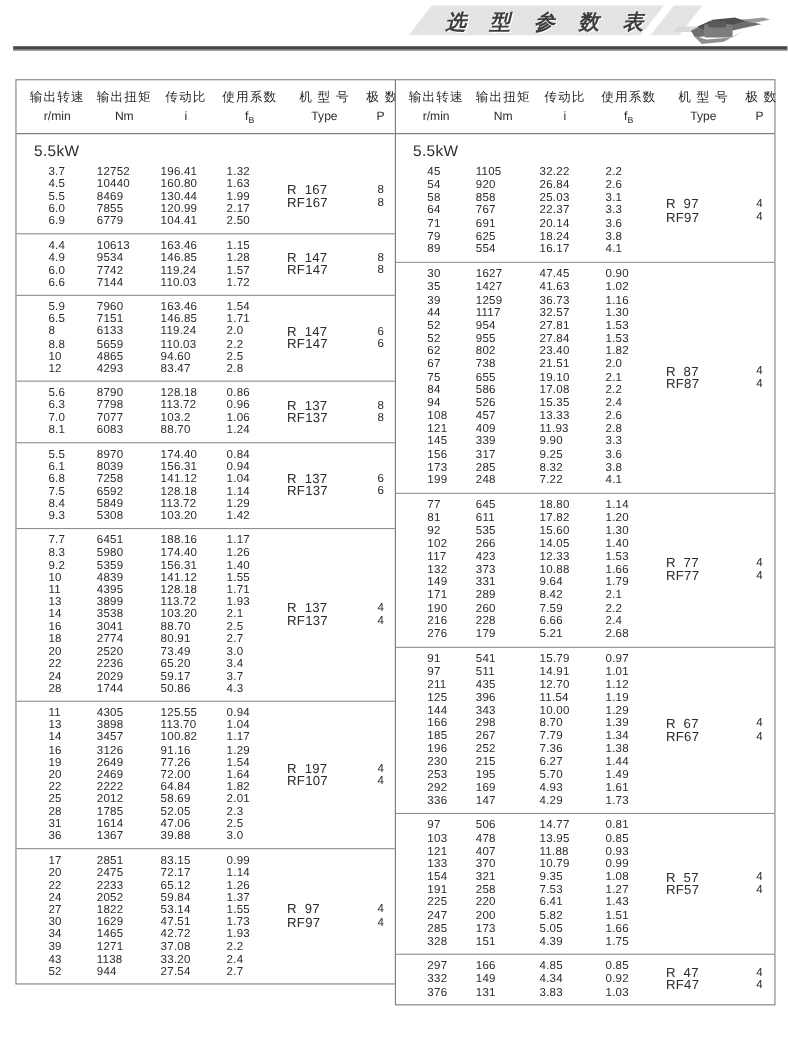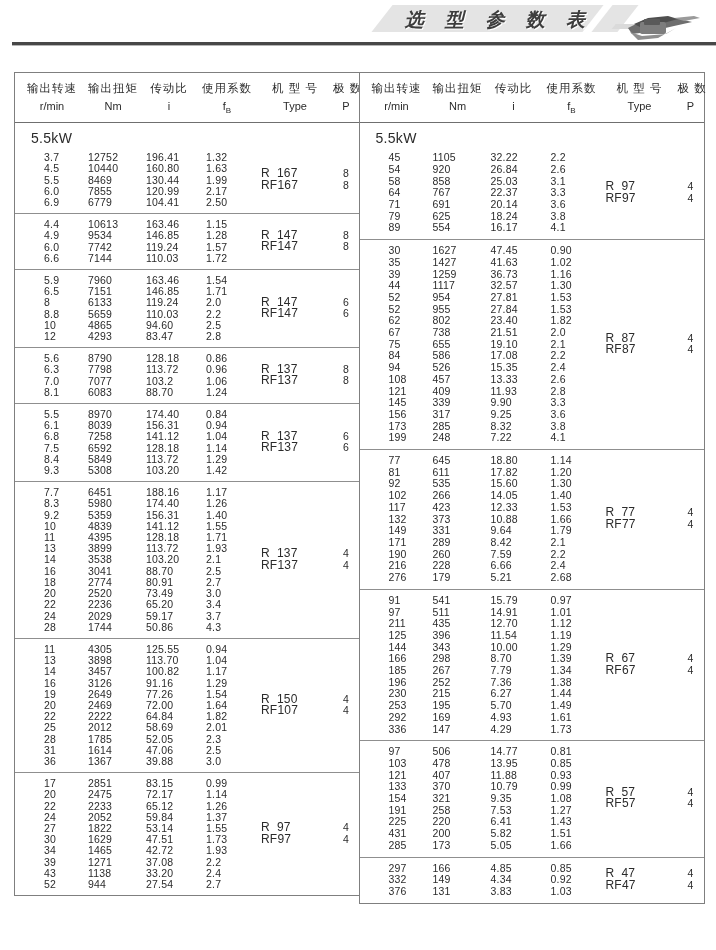--- a/index.html
+++ b/index.html
@@ -442,21 +442,21 @@
               <span class="cell c1">1614</span>
               <span class="cell c2">47.06</span>
               <span class="cell c3">2.5</span>
             </div>
             <div class="row">
               <span class="cell c0">36</span>
               <span class="cell c1">1367</span>
               <span class="cell c2">39.88</span>
               <span class="cell c3">3.0</span>
             </div>
-            <div class="typecell"><div class="">R  150</div><div class="">RF107</div></div>
+            <div class="typecell"><div class="">R  197</div><div class="">RF107</div></div>
             <div class="polescell">
               <div class="">4</div>
               <div class="">4</div>
             </div>
           </div>
           <div class="block">
             <div class="row">
               <span class="cell c0">17</span>
               <span class="cell c1">2851</span>
               <span class="cell c2">83.15</span>
@@ -901,31 +901,37 @@
               <span class="cell c2">7.53</span>
               <span class="cell c3">1.27</span>
             </div>
             <div class="row">
               <span class="cell c0">225</span>
               <span class="cell c1">220</span>
               <span class="cell c2">6.41</span>
               <span class="cell c3">1.43</span>
             </div>
             <div class="row">
-              <span class="cell c0">431</span>
+              <span class="cell c0">247</span>
               <span class="cell c1">200</span>
               <span class="cell c2">5.82</span>
               <span class="cell c3">1.51</span>
             </div>
             <div class="row">
               <span class="cell c0">285</span>
               <span class="cell c1">173</span>
               <span class="cell c2">5.05</span>
               <span class="cell c3">1.66</span>
             </div>
+            <div class="row">
+              <span class="cell c0">328</span>
+              <span class="cell c1">151</span>
+              <span class="cell c2">4.39</span>
+              <span class="cell c3">1.75</span>
+            </div>
             <div class="typecell"><div class="">R  57</div><div class="">RF57</div></div>
             <div class="polescell">
               <div class="">4</div>
               <div class="">4</div>
             </div>
           </div>
           <div class="block">
             <div class="row">
               <span class="cell c0">297</span>
               <span class="cell c1">166</span>

